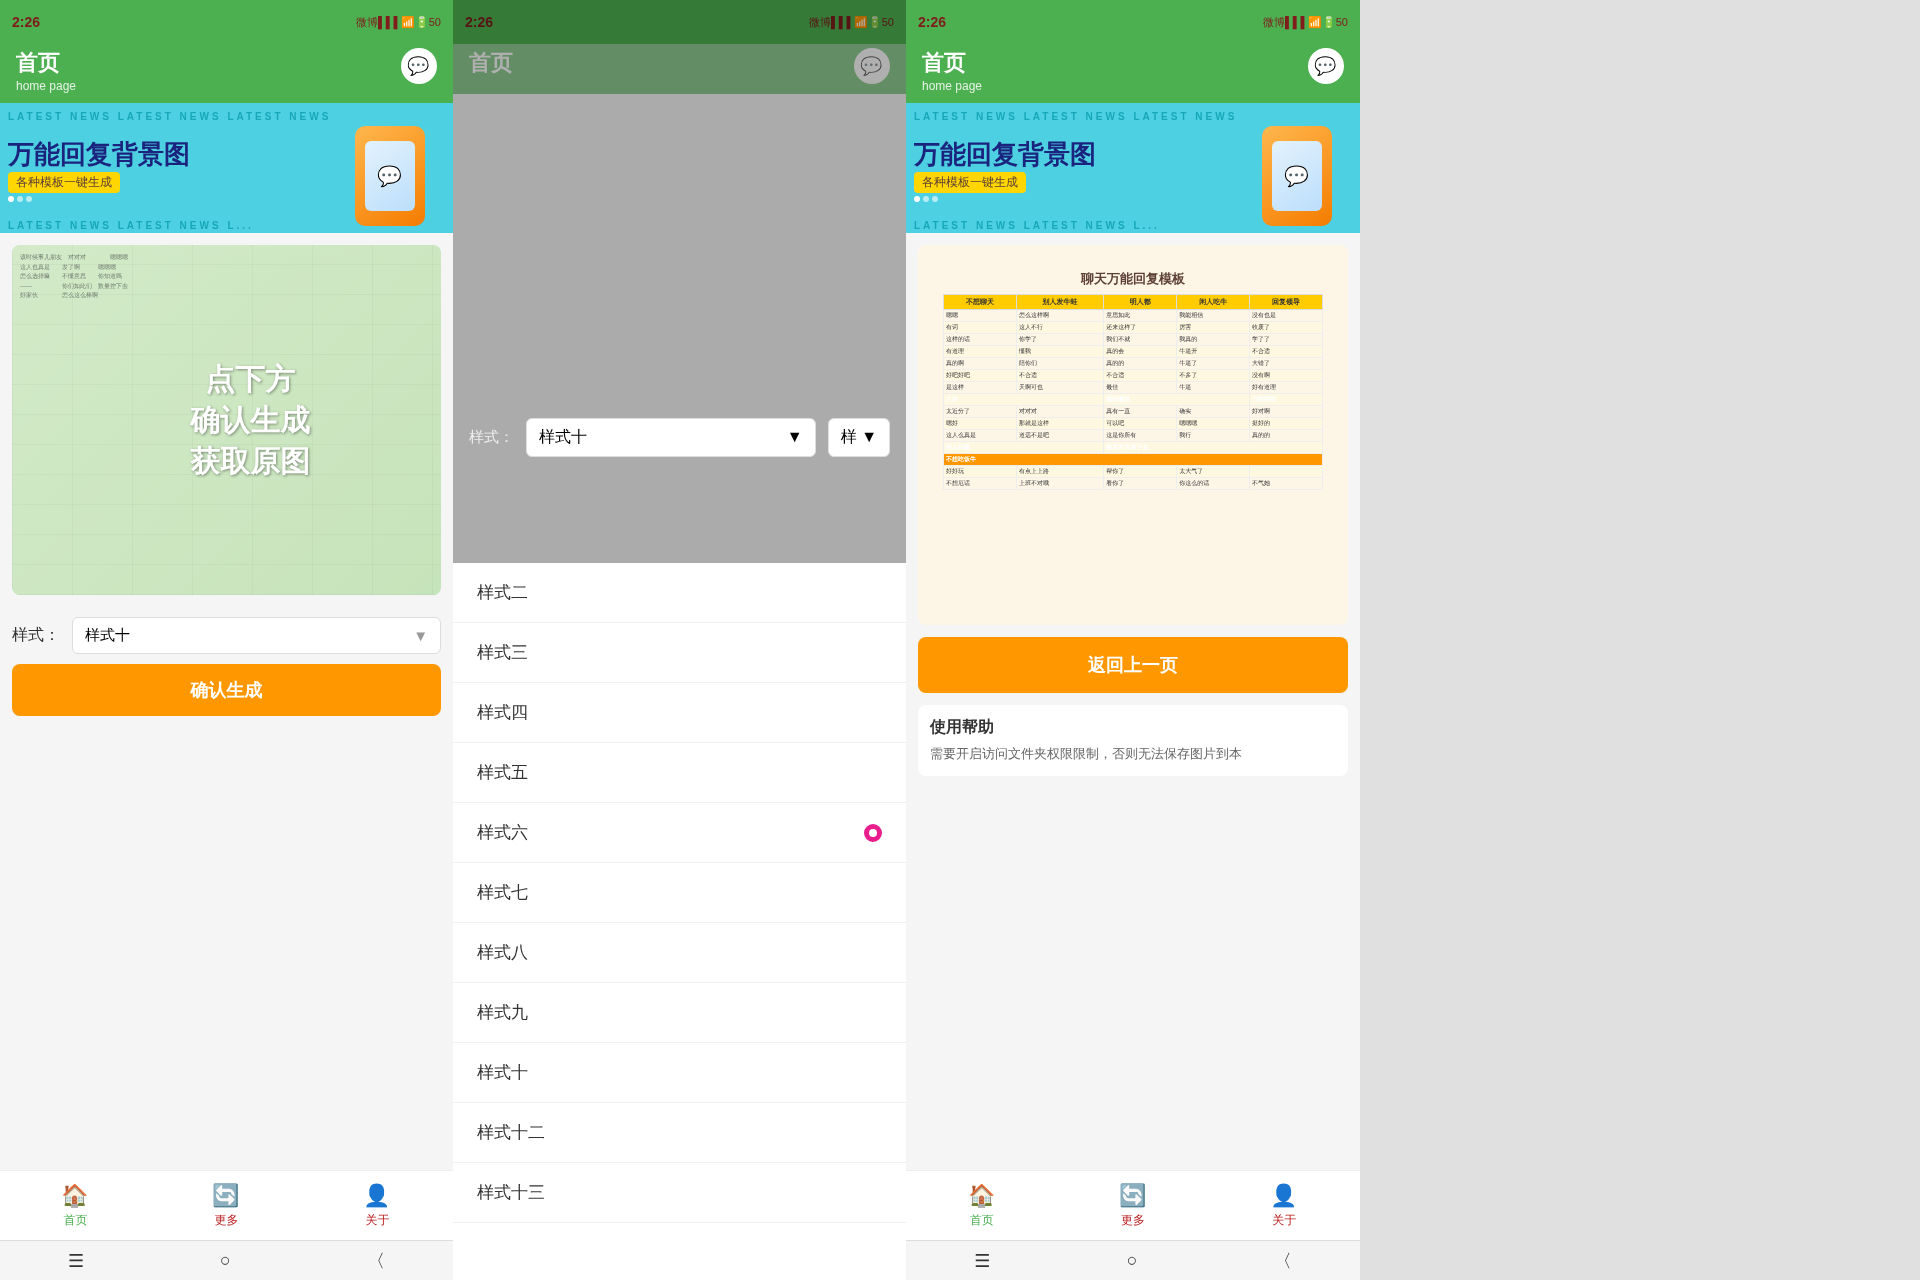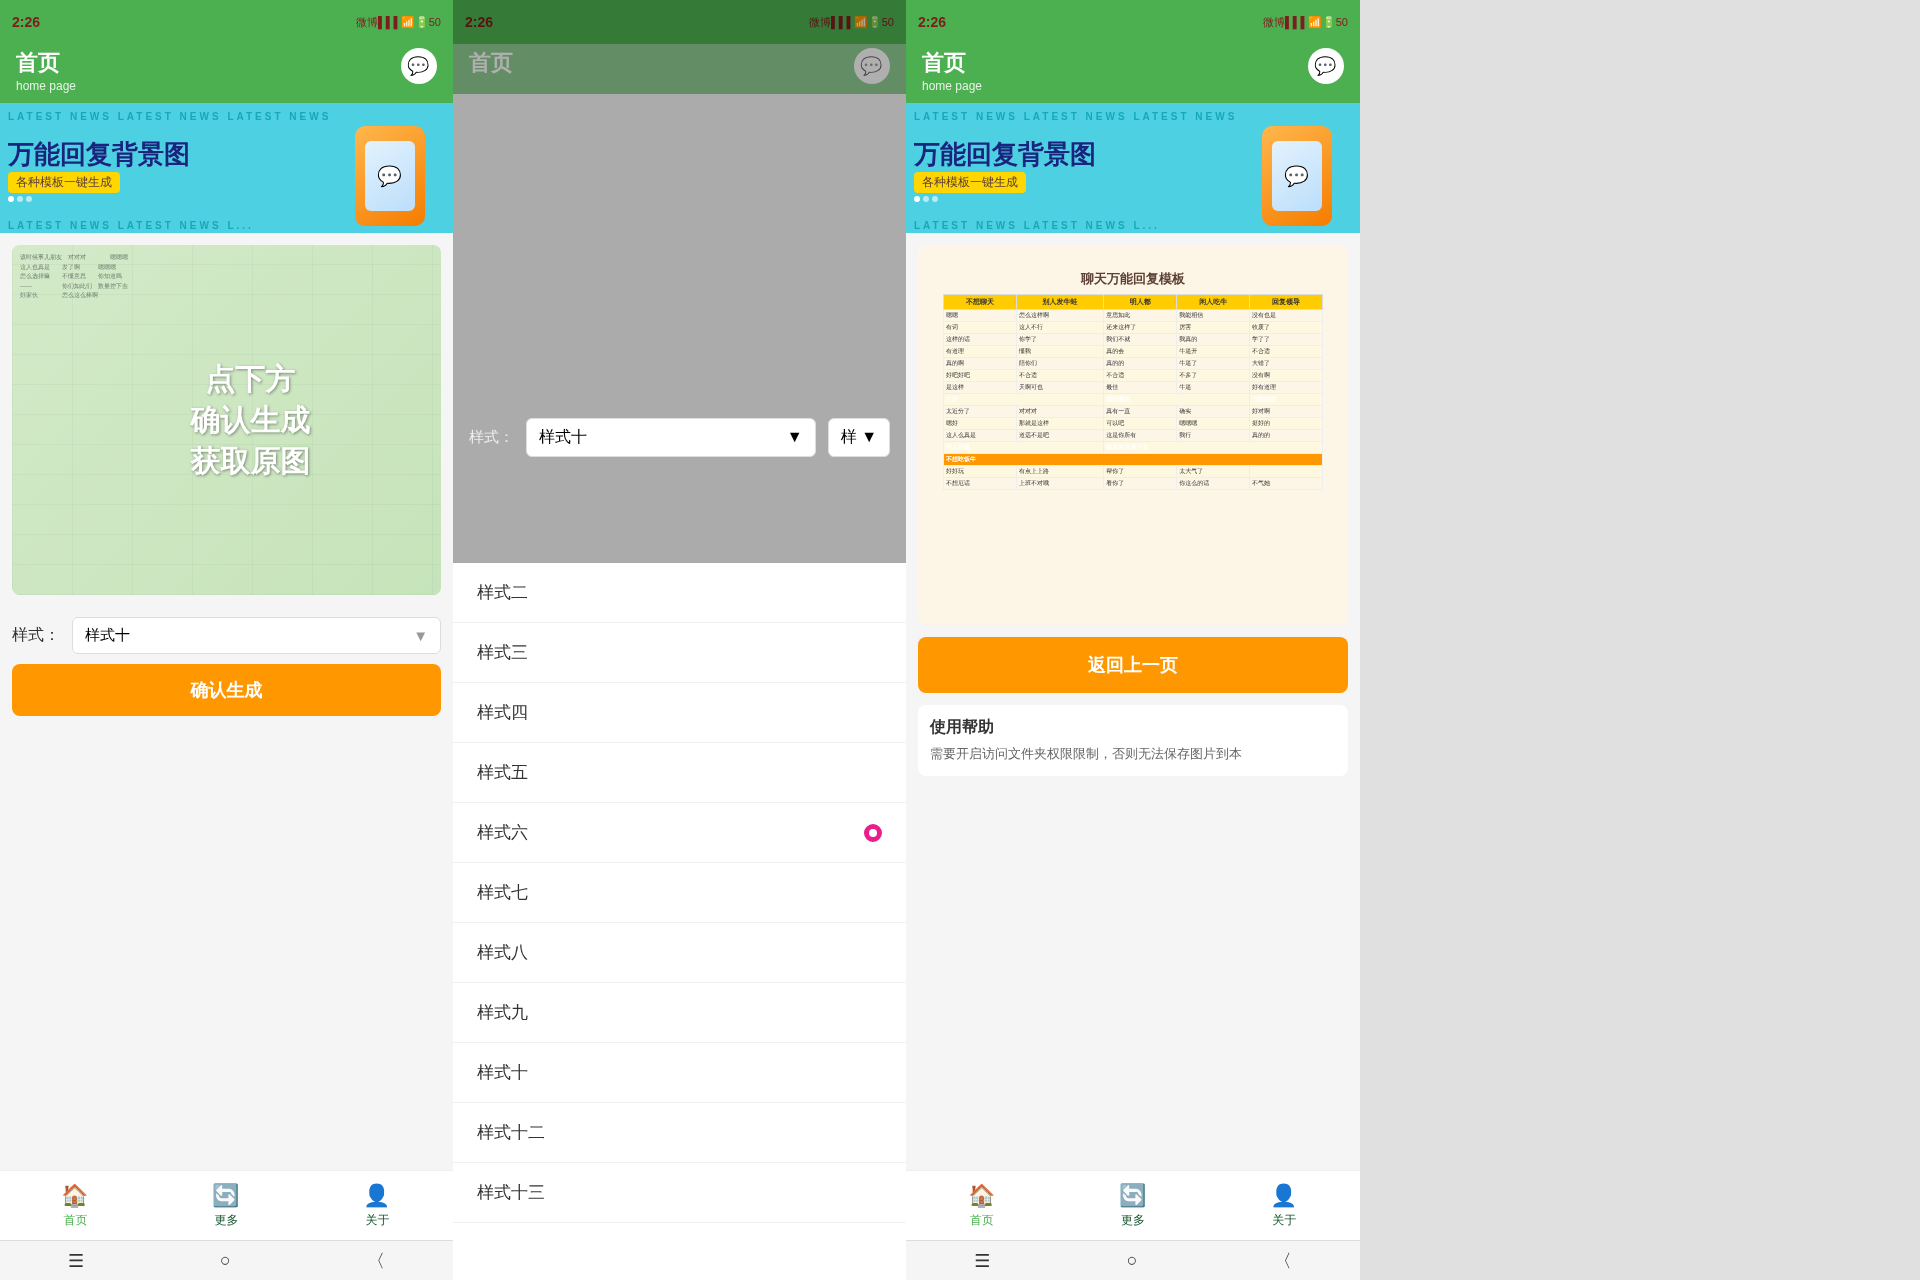--- a/index.html
+++ b/index.html
@@ -196,21 +196,21 @@
       flex-direction: column;
       align-items: center;
       justify-content: center;
       gap: 3px;
     }
     .nav-icon { font-size: 22px; }
     .nav-label { font-size: 12px; }
     .nav-item.active .nav-icon { color: #4caf50; }
     .nav-item.active .nav-label { color: #4caf50; }
     .nav-item:not(.active) .nav-icon { color: #999; }
-    .nav-item:not(.active) .nav-label { color: #14532d; }
+    .nav-item:not(.active) .nav-label { color: #b91c1c; }
 
     
     .system-bar {
       height: 40px;
       background: #f5f5f5;
       display: flex;
       align-items: center;
       justify-content: space-around;
       border-top: 1px solid #ddd;
     }

